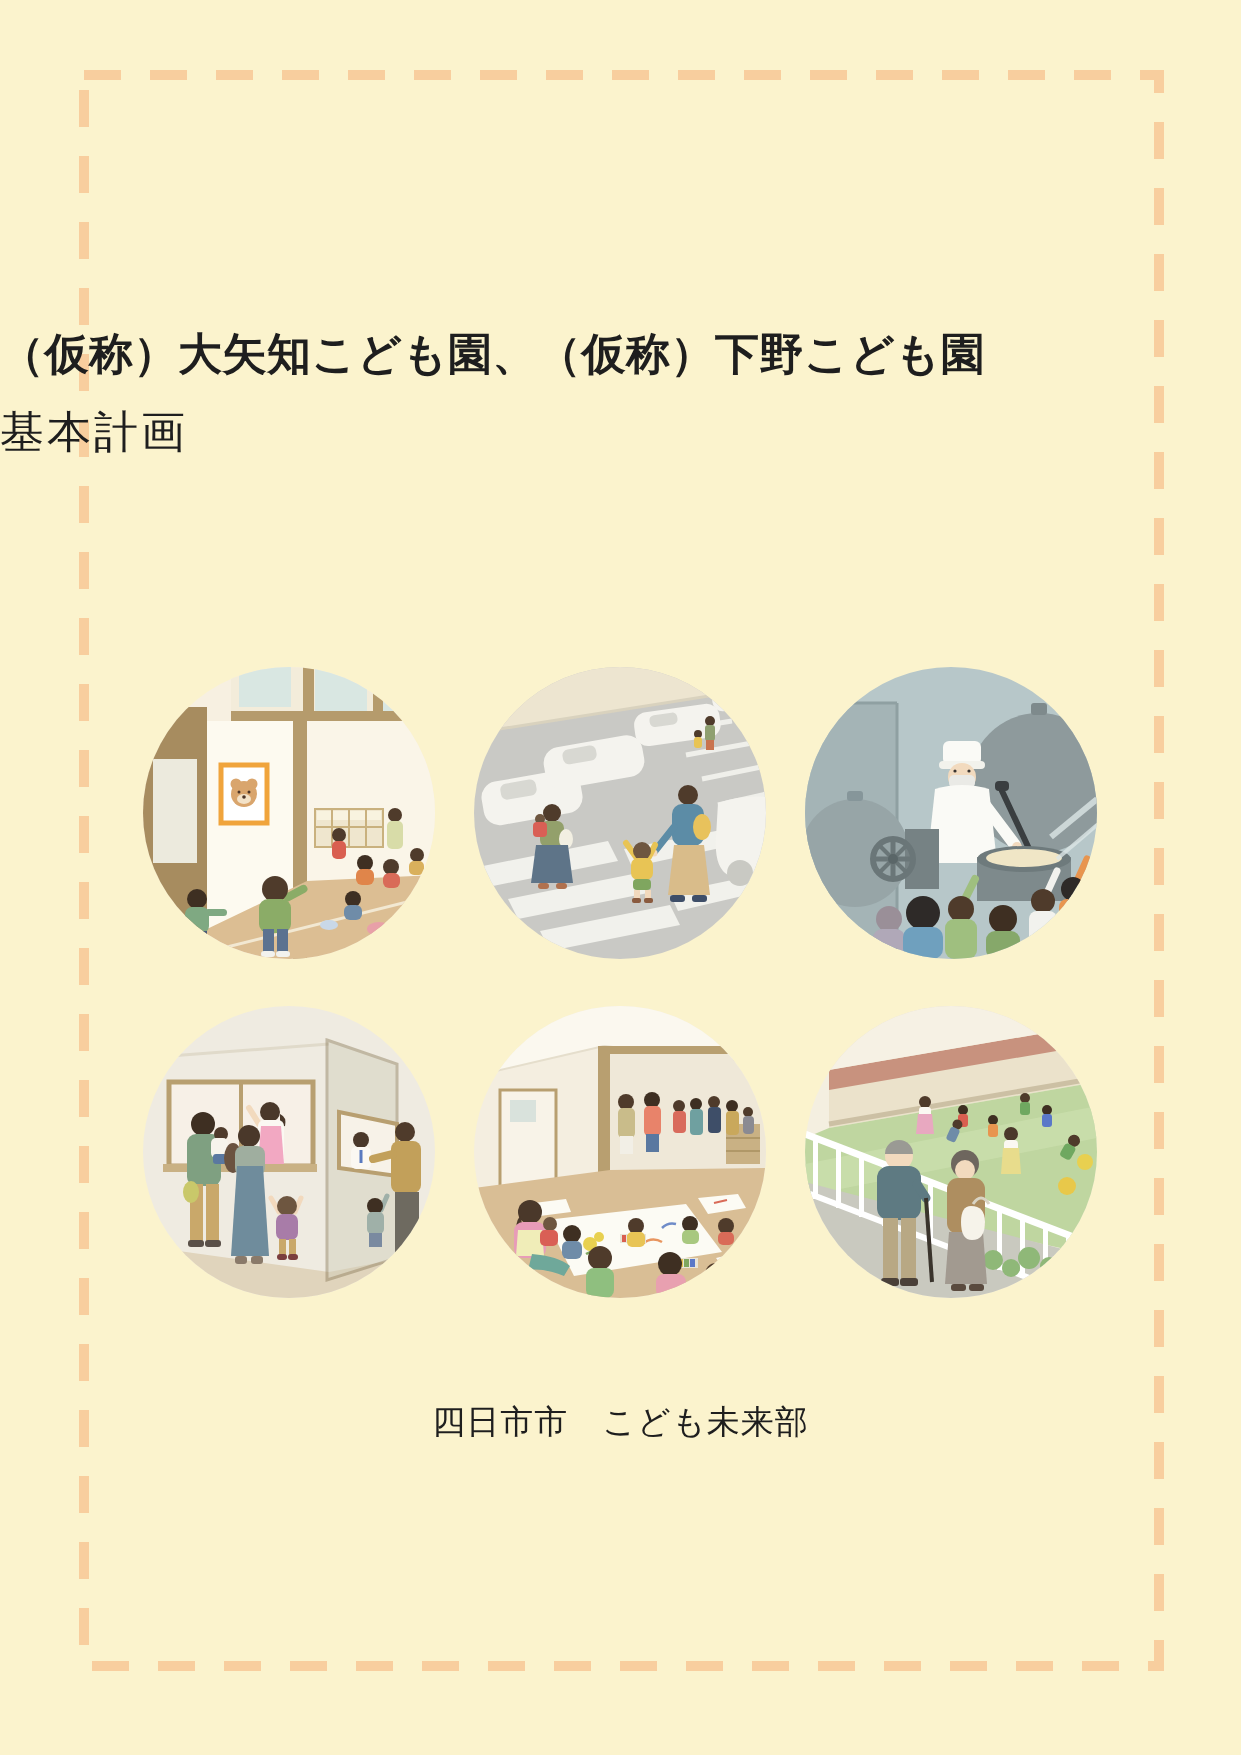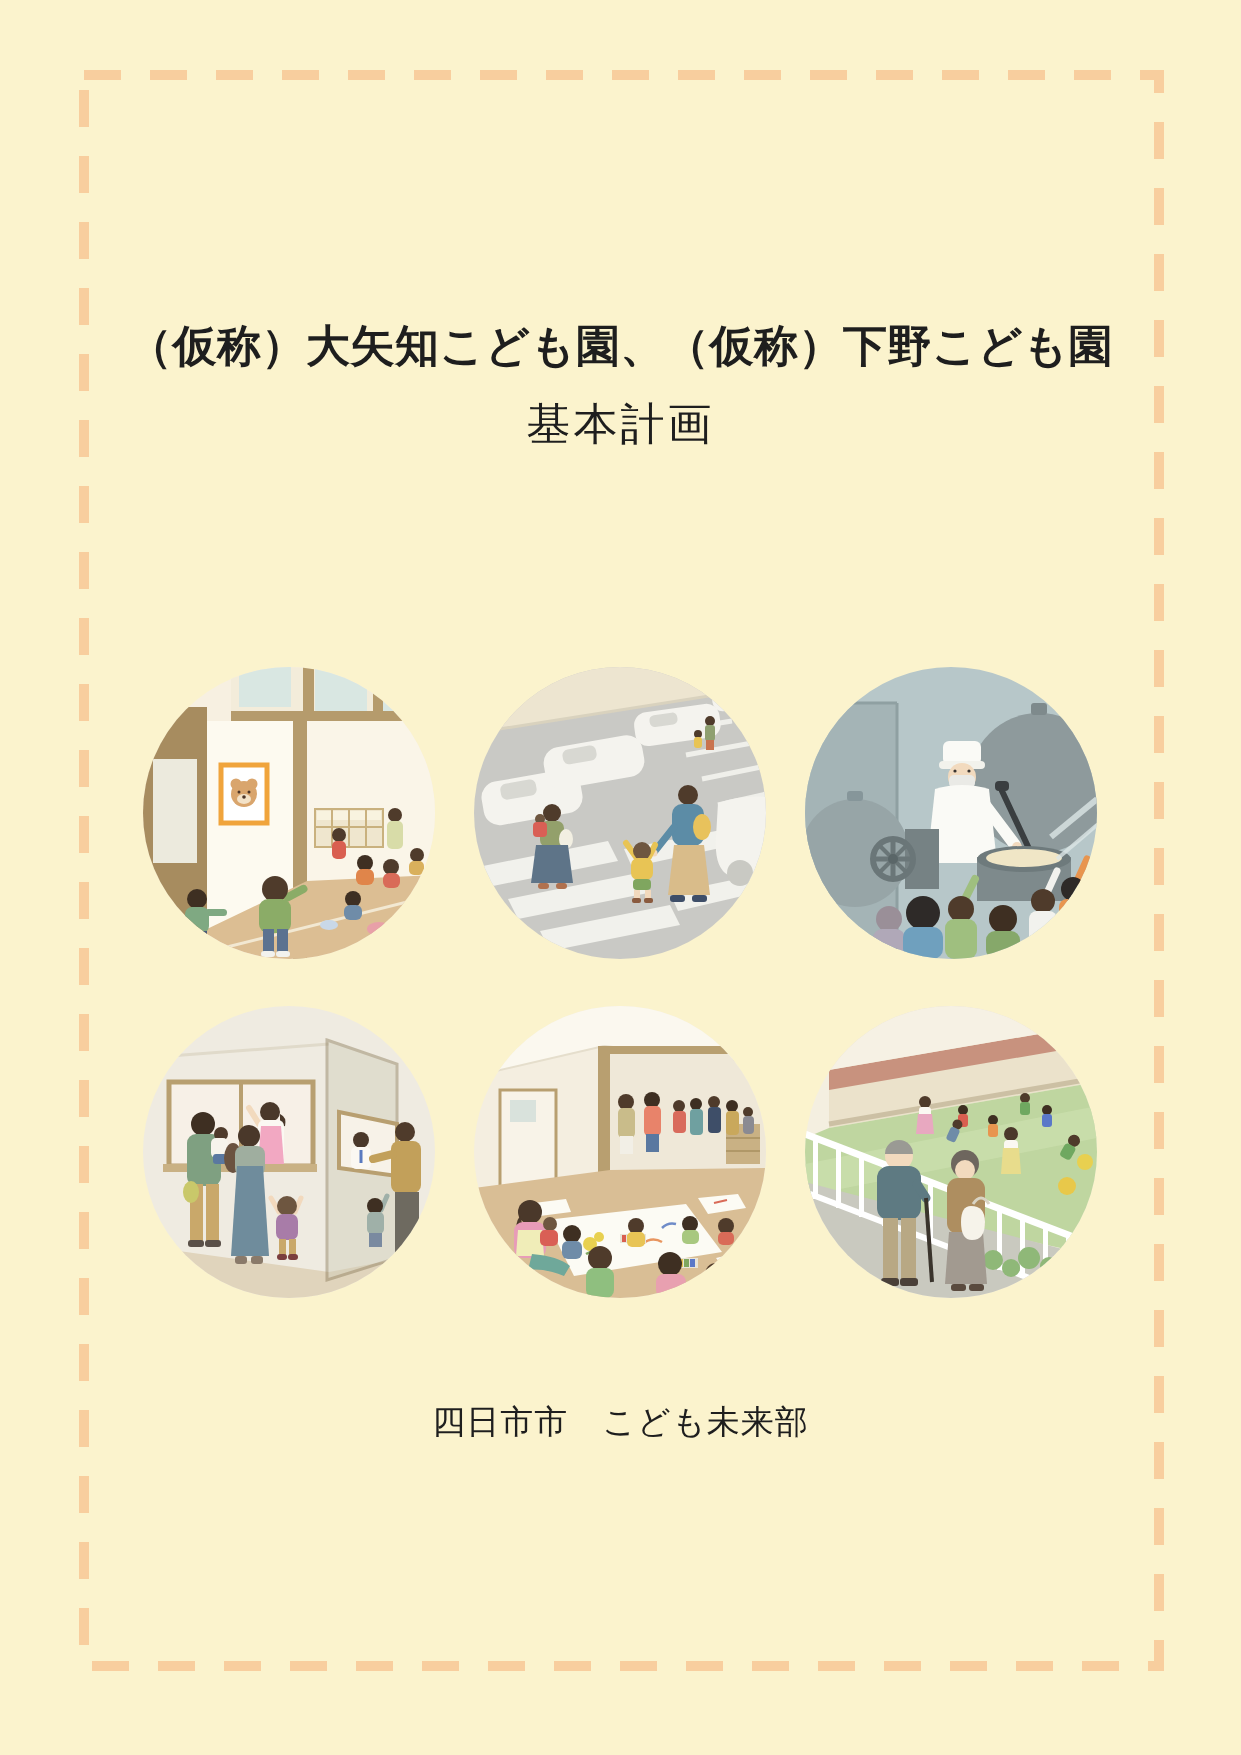--- a/index.html
+++ b/index.html
@@ -15,23 +15,22 @@
     color: #1E1E1E;
   }
   .border-svg {
     position: absolute;
     left: 0; top: 0;
     width: 1241px; height: 1755px;
     pointer-events: none;
   }
   .title-block {
     position: absolute;
-    left: 0; top: 322px;
+    left: 0; top: 330px;
     width: 100%;
-    text-align: center;
   }
   .title-line1 {
     font-size: 44px;
     font-weight: bold;
     line-height: 1.1;
     letter-spacing: 0.5px;
   }
   .title-line2 {
     font-size: 44px;
     font-weight: normal;

